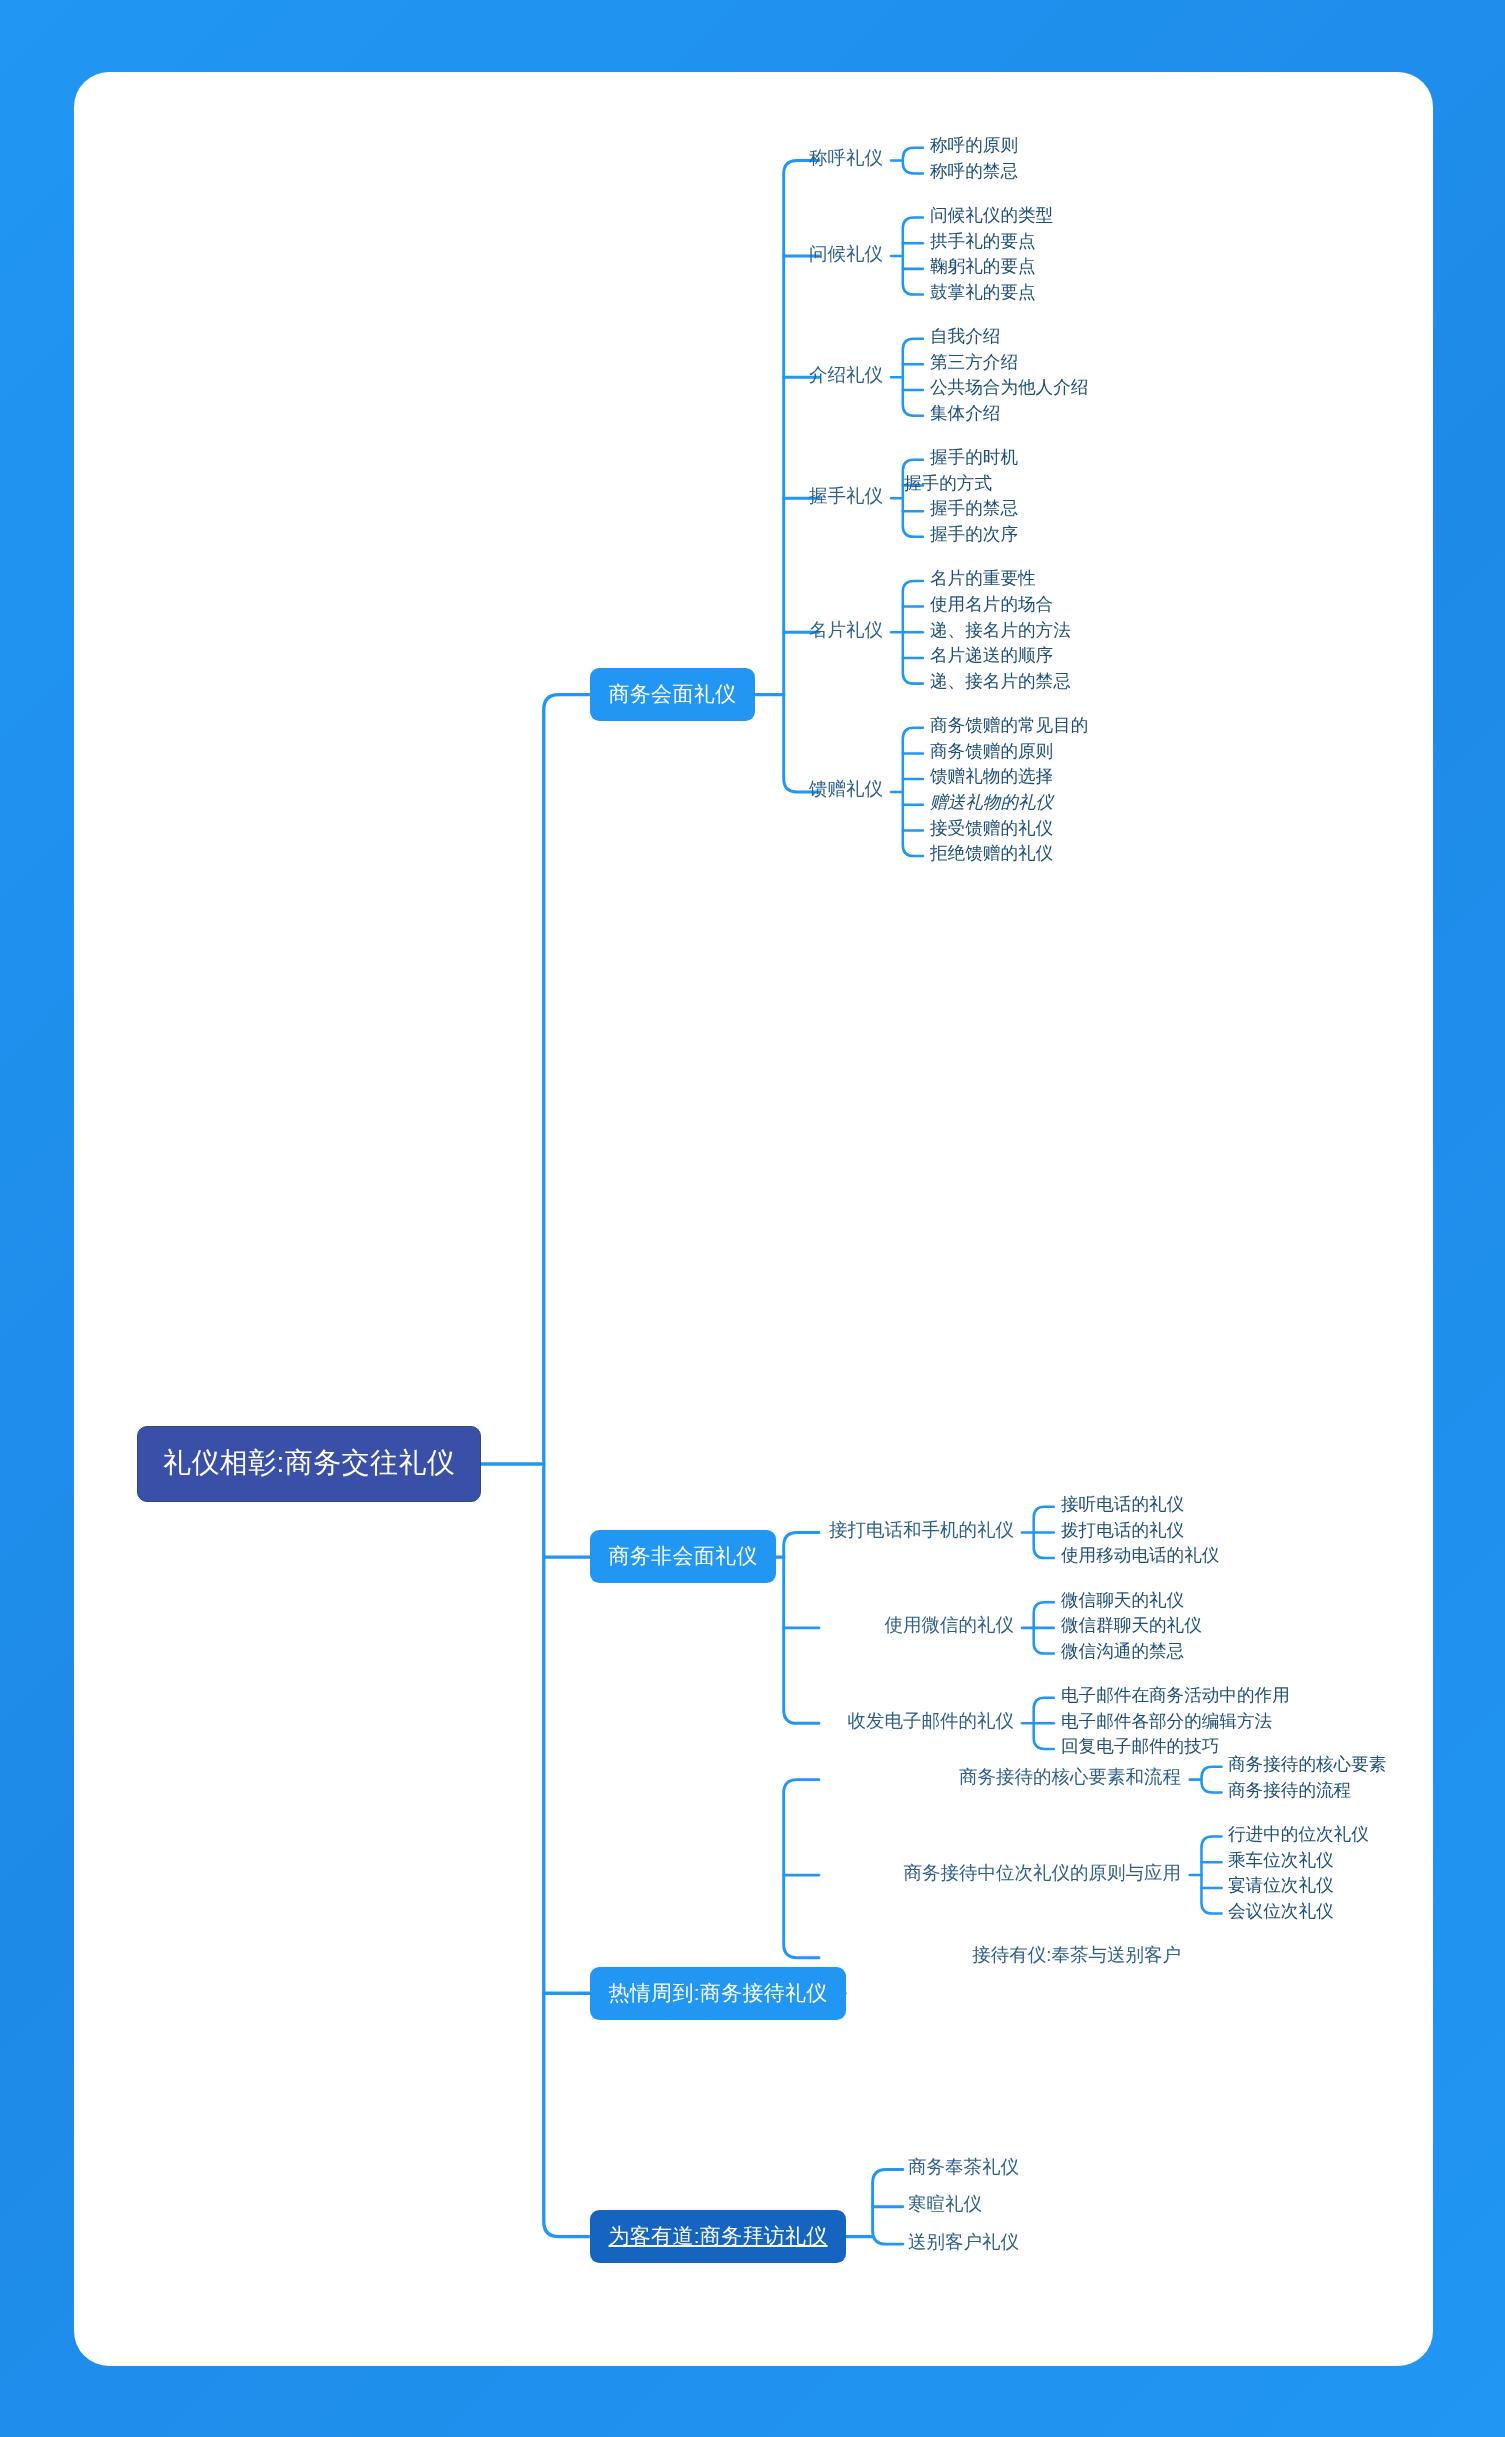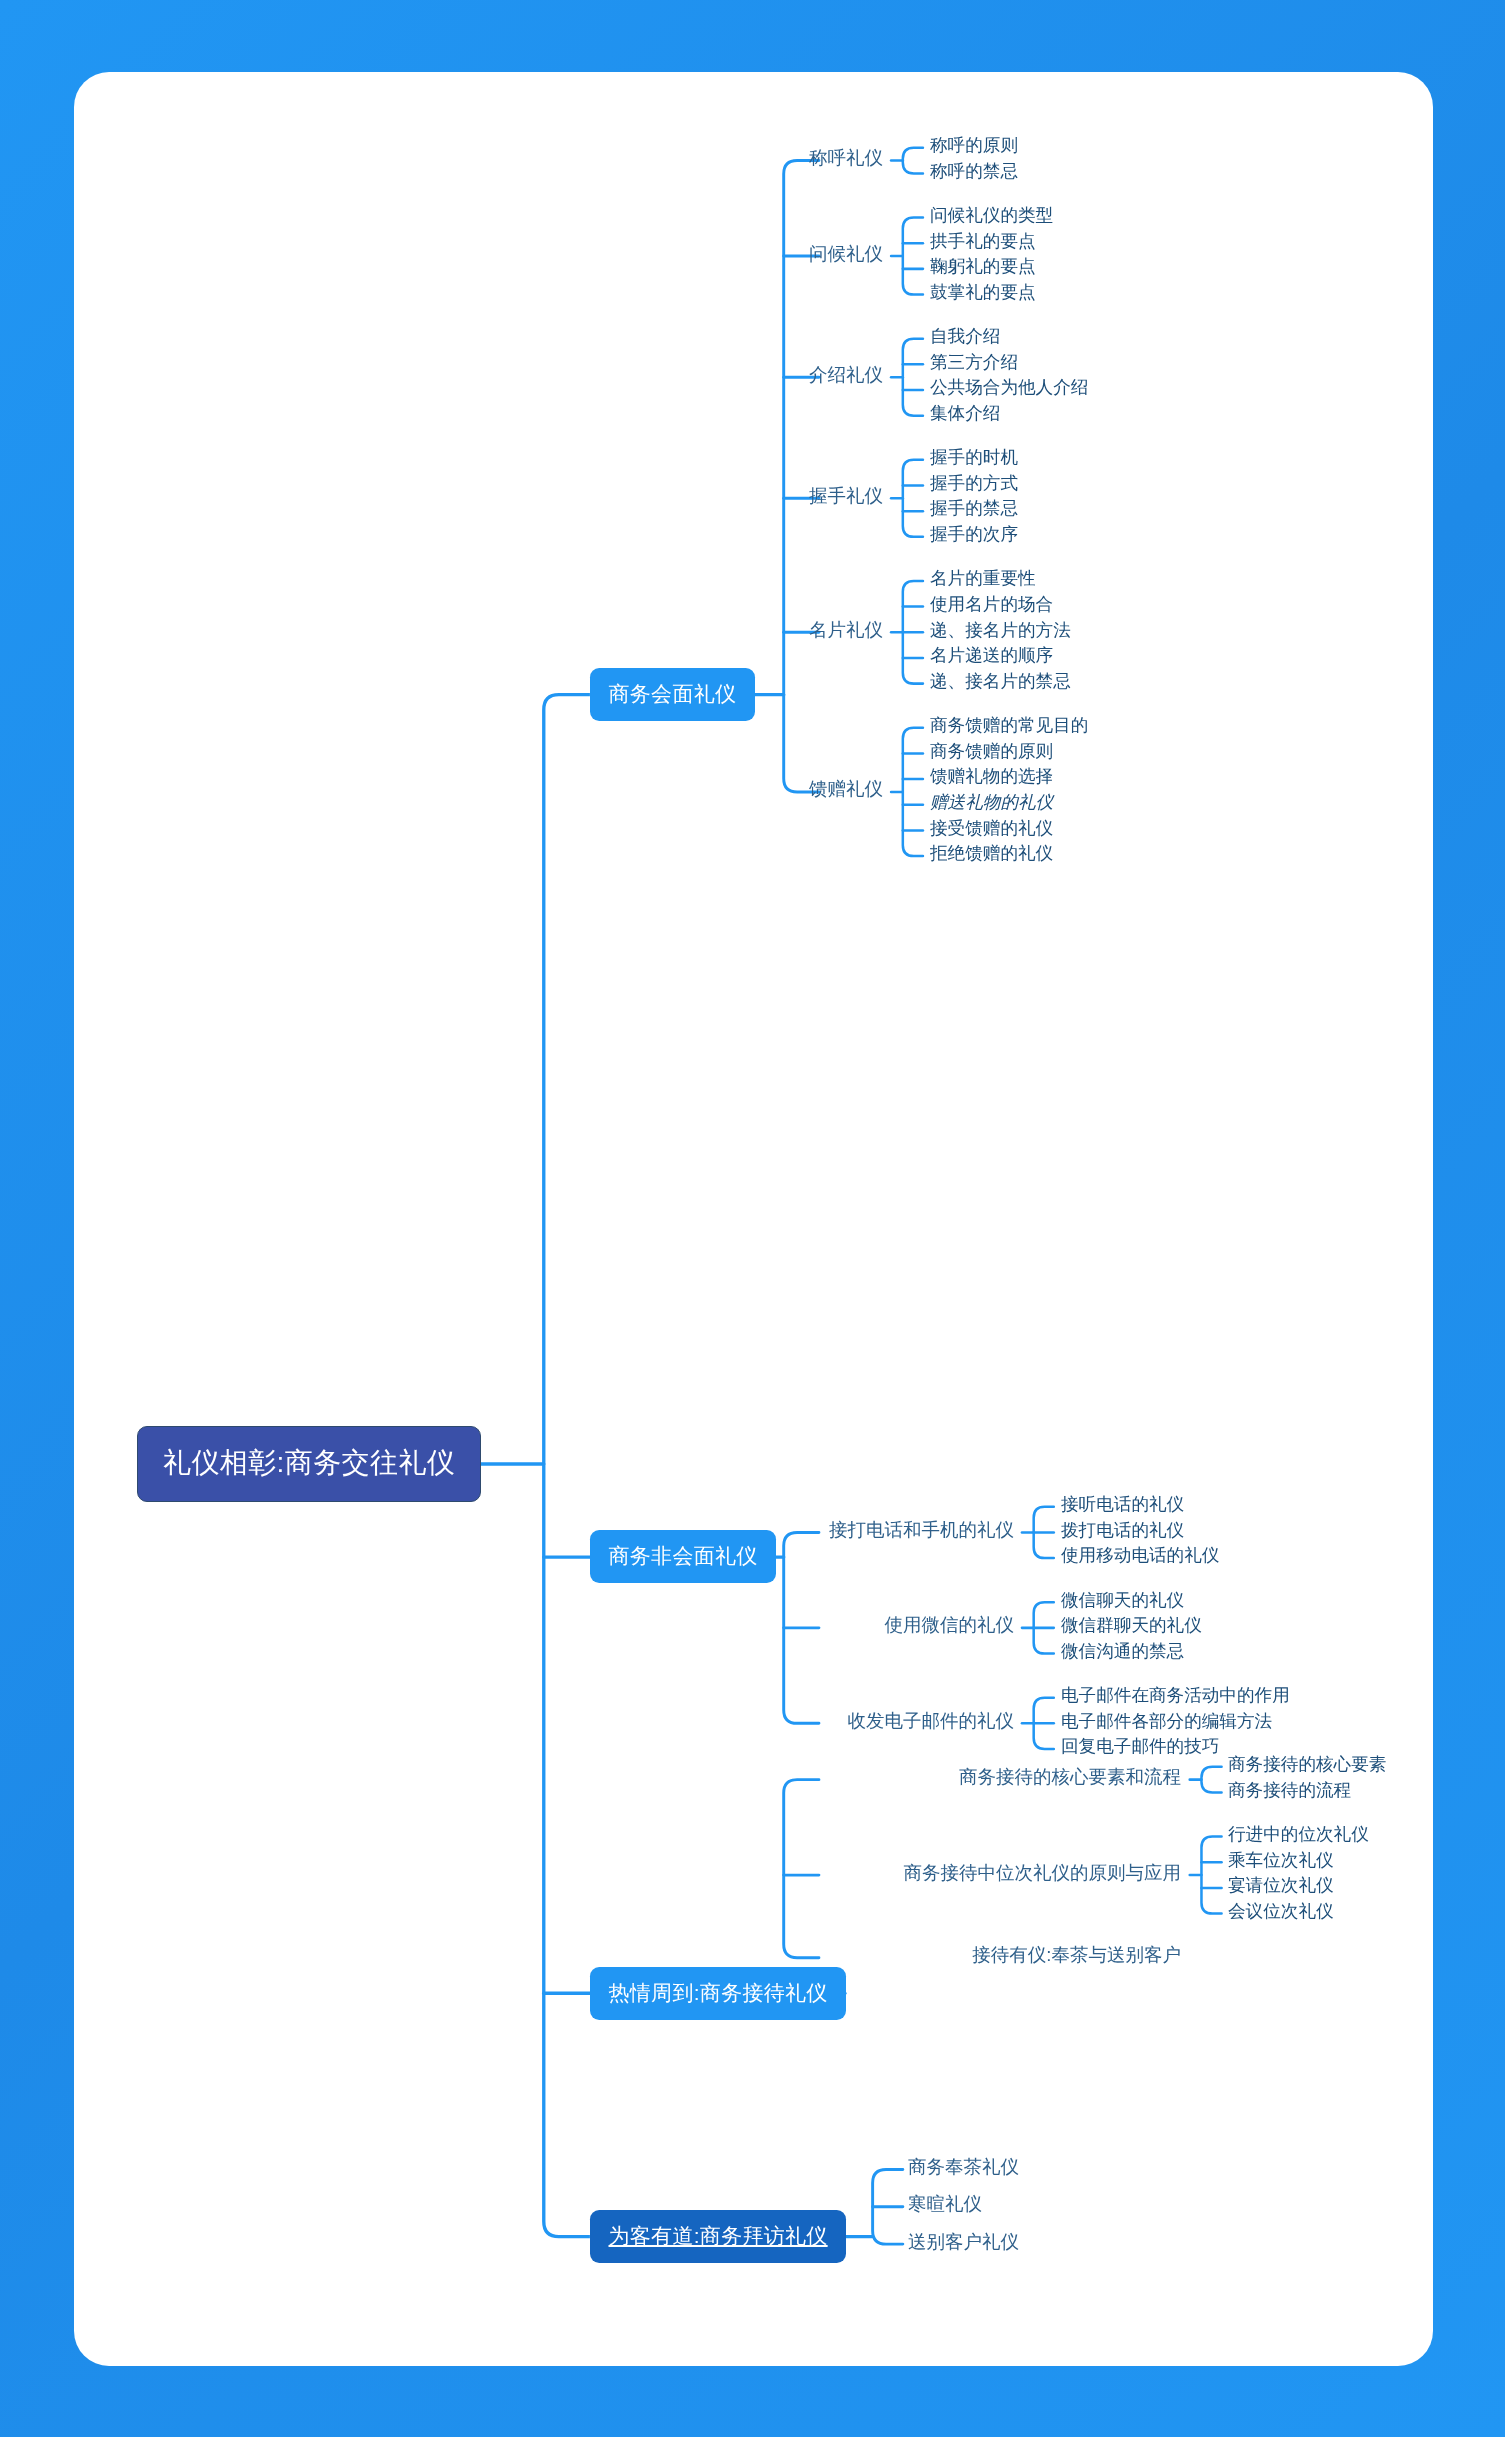--- a/index.html
+++ b/index.html
@@ -144,21 +144,21 @@
       <div class="node lv4" style="left: 856px; top: 158px;">拱手礼的要点</div>
       <div class="node lv4" style="left: 856px; top: 183px;">鞠躬礼的要点</div>
       <div class="node lv4" style="left: 856px; top: 209px;">鼓掌礼的要点</div>
       <div class="node lv3 ralign" style="left: 809px; top: 170px;">问候礼仪</div>
       <div class="node lv4" style="left: 856px; top: 253px;">自我介绍</div>
       <div class="node lv4" style="left: 856px; top: 279px;">第三方介绍</div>
       <div class="node lv4" style="left: 856px; top: 304px;">公共场合为他人介绍</div>
       <div class="node lv4" style="left: 856px; top: 330px;">集体介绍</div>
       <div class="node lv3 ralign" style="left: 809px; top: 291px;">介绍礼仪</div>
       <div class="node lv4" style="left: 856px; top: 374px;">握手的时机</div>
-      <div class="node lv4" style="left: 856px; top: 400px;">握手的方式</div>
+      <div class="node lv4" style="left: 830px; top: 400px;">握手的方式</div>
       <div class="node lv4" style="left: 856px; top: 425px;">握手的禁忌</div>
       <div class="node lv4" style="left: 856px; top: 451px;">握手的次序</div>
       <div class="node lv3 ralign" style="left: 809px; top: 412px;">握手礼仪</div>
       <div class="node lv4" style="left: 856px; top: 495px;">名片的重要性</div>
       <div class="node lv4" style="left: 856px; top: 521px;">使用名片的场合</div>
       <div class="node lv4" style="left: 856px; top: 547px;">递、接名片的方法</div>
       <div class="node lv4" style="left: 856px; top: 572px;">名片递送的顺序</div>
       <div class="node lv4" style="left: 856px; top: 598px;">递、接名片的禁忌</div>
       <div class="node lv3 ralign" style="left: 809px; top: 546px;">名片礼仪</div>
       <div class="node lv4" style="left: 856px; top: 642px;">商务馈赠的常见目的</div>

